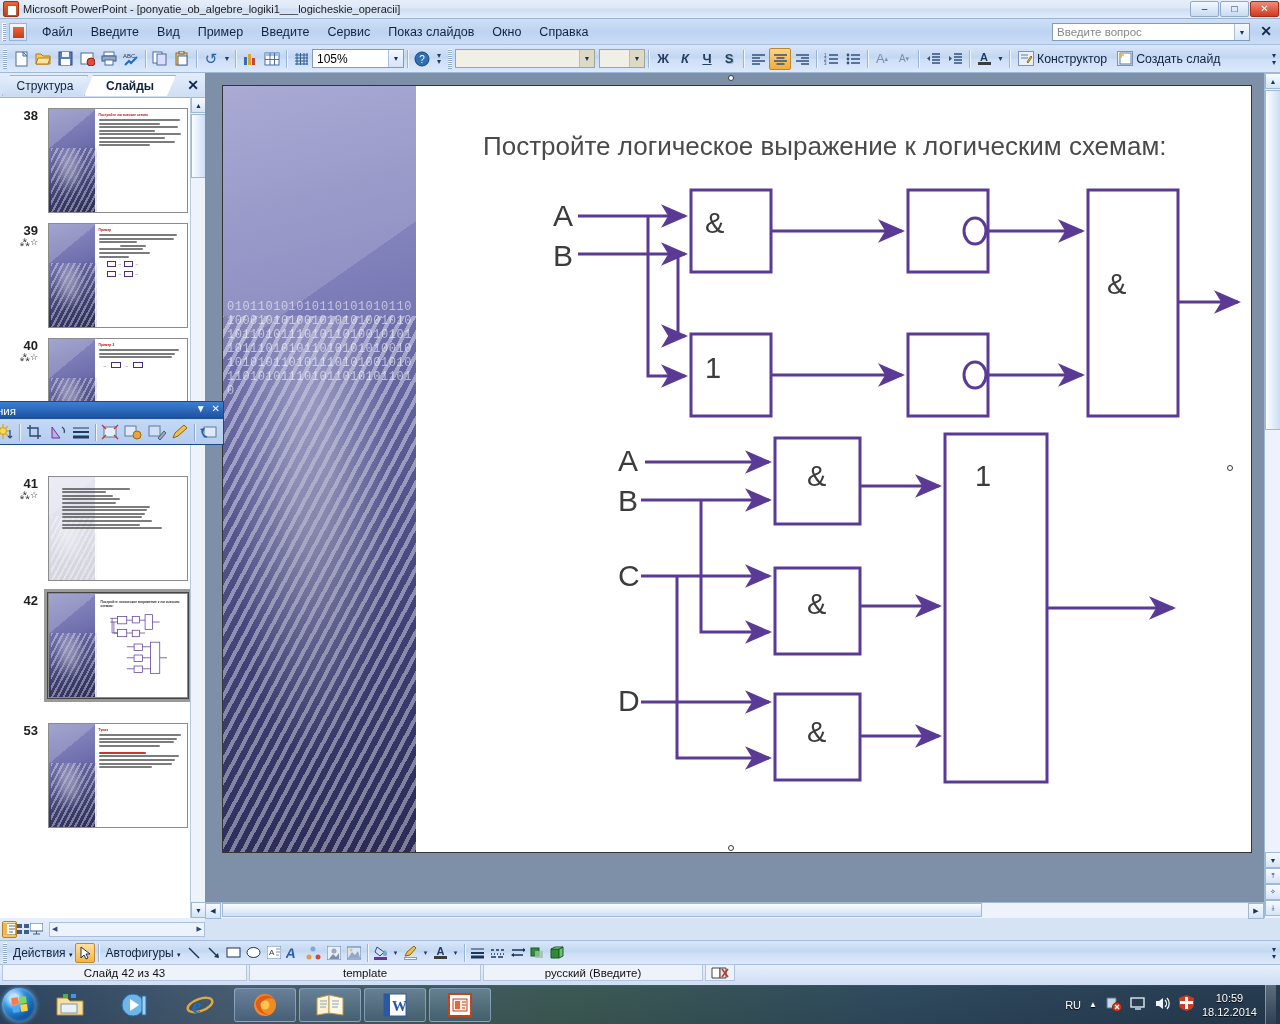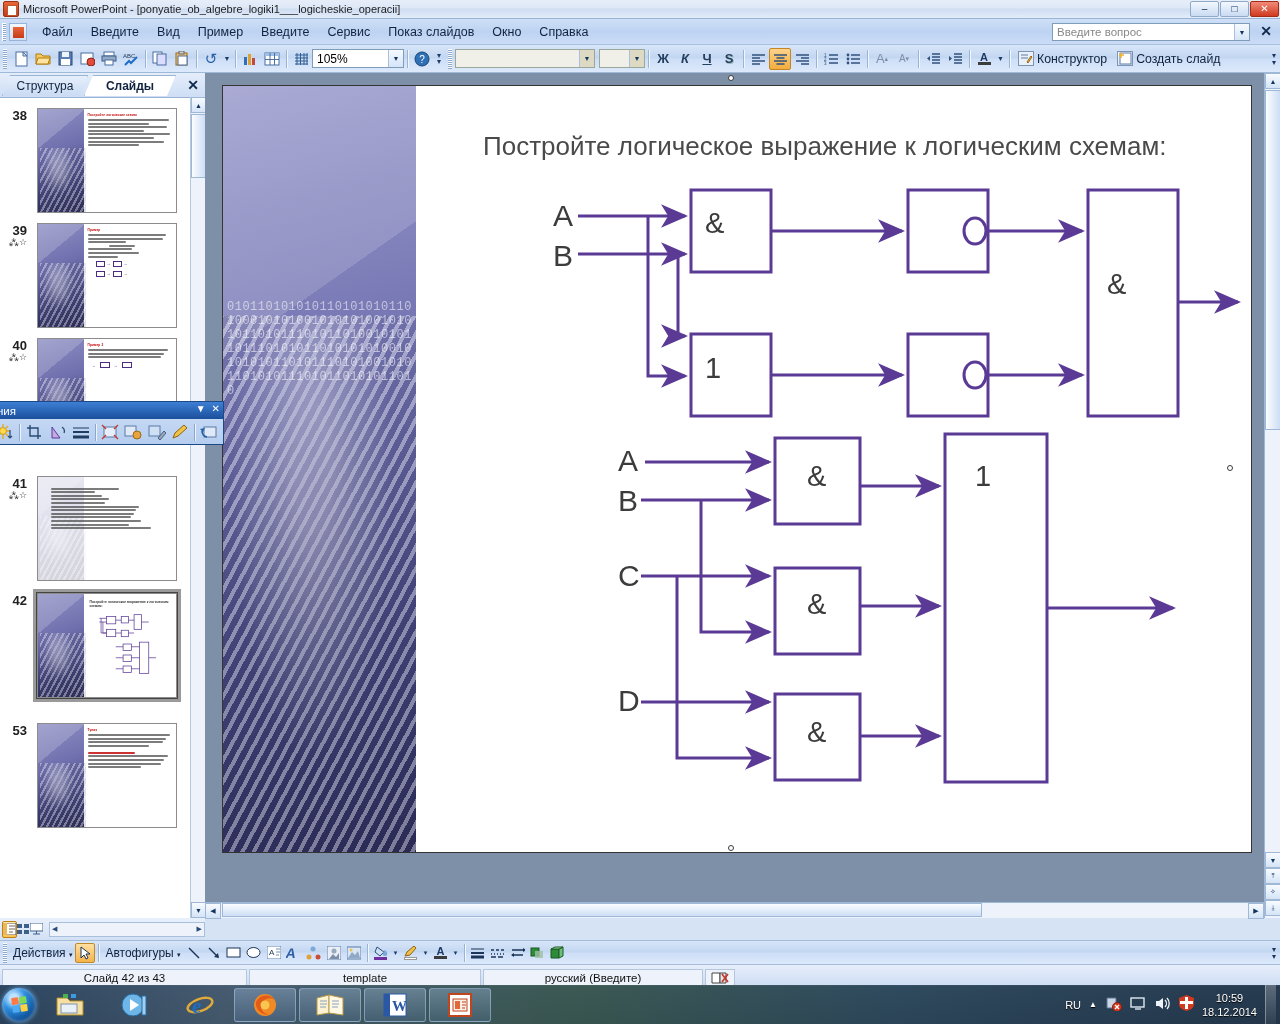--- a/index.html
+++ b/index.html
@@ -98,21 +98,21 @@
   .tabitem { position:absolute; top:2px; height:21px; font-size:12px; display:flex; align-items:center;
      justify-content:center; color:#10233f;}
   .tab-struct { left:2px; width:86px; background:linear-gradient(#e6effb,#c9dbf3);
      border:1px solid #9ab4d4; border-bottom:none;
      clip-path: polygon(8px 0,100% 0,calc(100% - 8px) 100%,0 100%);}
   .tab-slides { left:84px; width:92px; background:#fff; border:1px solid #9ab4d4; border-bottom:none;
      font-weight:bold; clip-path: polygon(9px 0,100% 0,calc(100% - 9px) 100%,0 100%); }
   .tab-x { position:absolute; right:6px; top:4px; font-size:14px; font-weight:bold; color:#102a4d;}
   .tablist { position:absolute; left:0; top:97px; width:190px; height:821px; background:#fff;
      border-top:1px solid #9ab4d4; overflow:hidden;}
-  .thumb-row { position:absolute; left:5px; display:flex; }
+  .thumb-row { position:absolute; left:16px; display:flex; }
   .thumb-num { width:28px; text-align:right; padding-right:6px; font-size:13px; font-weight:bold; color:#202020;}
   .thumb-star { font-size:9px; color:#333; text-align:right; padding-right:6px; width:28px; line-height:9px;}
   .thumb {
     border:1px solid #8c8c8c; background:#fff; position:relative; overflow:hidden;
   }
   .thumb.sel { outline:3px solid #9a9a9a; outline-offset:1px; box-shadow:0 0 0 1px #444;}
   .thumb .side {
     position:absolute; left:0; top:0; bottom:0; width:33%;
     background:
       linear-gradient(140deg, rgba(255,255,255,.18) 0 28%, rgba(255,255,255,0) 28%),
@@ -211,21 +211,21 @@
      background:linear-gradient(to bottom,#d8e6f9 0%,#c2d6f1 48%,#cddef7 52%,#dde9fb 100%);
      border-top:1px solid #a4bcda; display:flex; align-items:center;}
   .dbtn { min-width:20px;height:20px;display:flex;align-items:center;justify-content:center;
      font-size:12px;color:#1b3d6b;flex:none;}
   .dbtn.on{background:linear-gradient(#ffe0a3,#f5b349);border:1px solid #c08a2a;border-radius:2px;}
   .dlabel { font-size:12px;color:#10233f;padding:0 3px;white-space:nowrap;}
 
   
   .statusbar { position:absolute; left:0; top:964px; width:1280px; height:21px;
      background:linear-gradient(#e6eefa,#cfdef5); border-top:1px solid #a4bcda;
-     display:flex; align-items:flex-start; padding:4px 2px; gap:2px;}
+     display:flex; align-items:flex-end; padding:4px 2px; gap:2px;}
   .stcell { height:17px; border:1px solid #b4c6de; background:#eef3fb;
      display:flex;align-items:center;justify-content:center; font-size:11.5px; color:#111;}
 
   
   .taskbar { position:absolute; left:0; top:985px; width:1280px; height:39px;
      background:linear-gradient(to bottom, rgba(40,60,85,.92), rgba(16,26,40,.95));
      display:flex; align-items:center;
      box-shadow: inset 0 1px 0 rgba(255,255,255,.28);
   }
   .taskbar:before{ content:""; position:absolute; inset:0;

